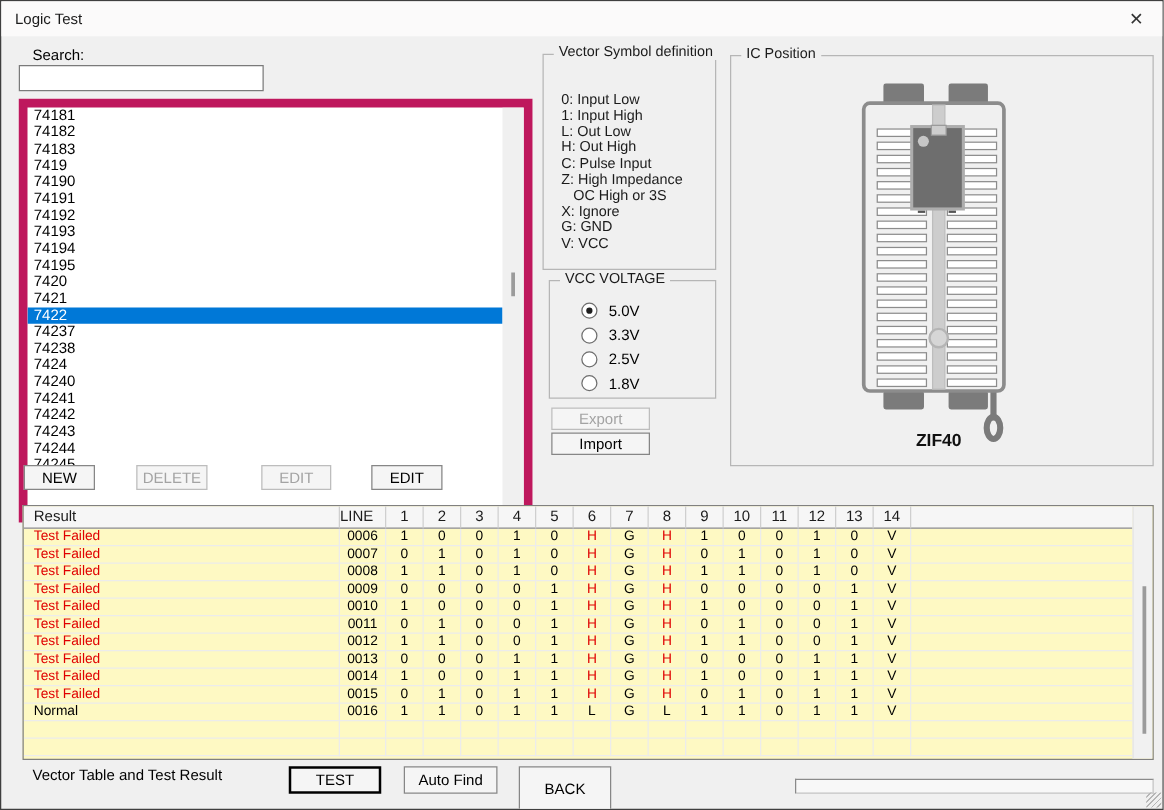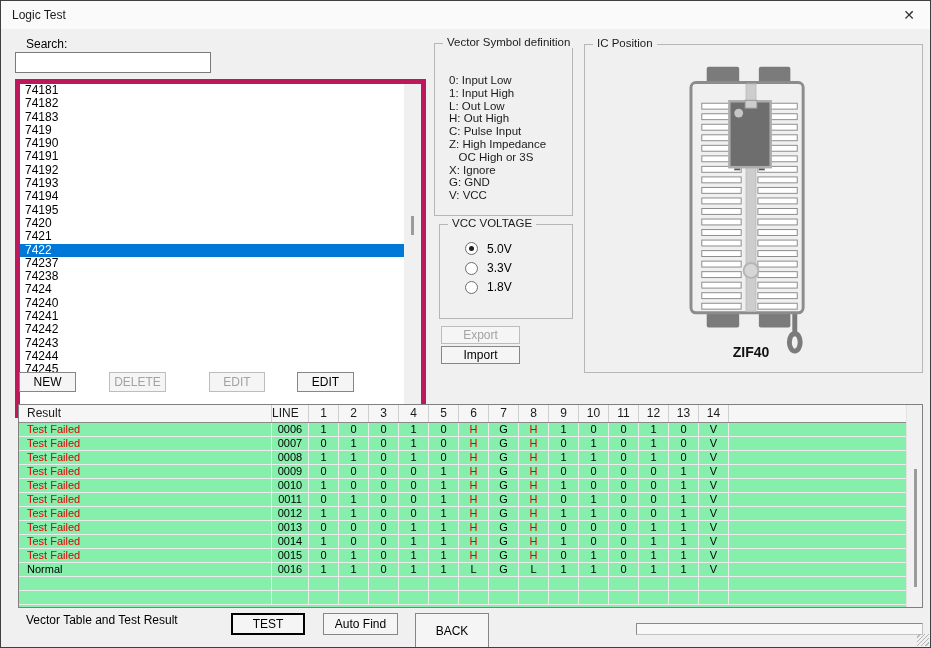--- a/index.html
+++ b/index.html
@@ -21,21 +21,21 @@
   .btn.default { border:2px solid #000000; }
   .groupbox { position:absolute; border:1px solid #b6b6b6; }
   .groupbox > .gb-label { position:absolute; top:-8px; left:8px; background:#f0f0f0;
     padding:0 4px; font-size:11.5px; color:#1b1b1b; white-space:nowrap; }
   
   .search-label { position:absolute; left:25px; top:36px; }
   .search-input { position:absolute; left:14px; top:51px; width:196px; height:21px;
     background:#fff; border:1px solid #7a7a7a; font-family:inherit; font-size:12px; padding:0 4px; }
   
   .listbox { position:absolute; left:14px; top:78px; width:411px; height:339px;
-    background:#fff; border:5px solid #be185d; overflow:hidden; }
+    background:#fff; border:7px solid #be185d; overflow:hidden; }
   .list-inner { position:absolute; left:0; top:0; right:17px; }
   .list-item { height:13.3px; line-height:13.3px; font-size:12px; padding-left:5px; white-space:nowrap; }
   .list-item.selected { background:var(--accent,#0078d7); color:#fff; }
   .list-track { position:absolute; right:0; top:0; width:17px; height:100%; background:#f0f0f0; }
   .list-thumb { position:absolute; left:7px; top:132px; width:3px; height:19px; background:#9b9b9b; }
   
   .symbols-box { left:433px; top:42px; width:139px; height:173px; }
   .symbols-lines { position:absolute; left:14px; top:30px; }
   .symbol-line { font-size:11.5px; line-height:12.8px; white-space:pre; color:#1b1b1b; }
   
@@ -54,21 +54,21 @@
   .socket-svg { position:absolute; left:660px; top:55px; width:180px; height:305px; }
   .zif-label { position:absolute; left:660px; top:343px; width:180px; text-align:center;
     font-weight:bold; font-size:14px; color:#111; }
   
   .new-btn   { left:18px;  top:371px; width:57px; height:20px; }
   .delete-btn{ left:108px; top:371px; width:57px; height:20px; }
   .edit-btn  { left:208px; top:371px; width:56px; height:20px; }
   .copy-btn  { left:296px; top:371px; width:57px; height:20px; }
   
   .vtable { position:absolute; left:17px; top:403px; width:905px; height:204px;
-    background:#86efac; border:1px solid #808080; overflow:hidden; }
+    background:#fef9c3; border:1px solid #808080; overflow:hidden; }
   .t-header { display:flex; height:18px; background:#f6f6f6; border-bottom:1px solid #8a8a8a; }
   .t-header .cell { font-size:12px; line-height:17px; border-right:1px solid #cfcfcf; color:#1b1b1b; }
   .t-row { display:flex; height:14px; }
   .t-row .cell { font-size:11px; line-height:13px; border-right:1px solid #ececec;
     border-bottom:1px solid #ececec; overflow:hidden; white-space:nowrap; }
   .c-result { width:253px; text-align:left; padding-left:8px; }
   .c-line { width:37px; text-align:center; }
   .c-pin { width:30px; text-align:center; }
   .c-fill { flex:1; border-right:none !important; }
   .red { color:var(--red,#e00000); }
@@ -148,20 +148,24 @@
   <div class="groupbox vcc-box">
     <span class="gb-label">VCC VOLTAGE</span>
     <div class="radio-rows">
         <div class="radio-row checked">
           <span class="radio-circle"></span>
           <span class="radio-label">5.0V</span>
         </div>
         <div class="radio-row">
           <span class="radio-circle"></span>
           <span class="radio-label">3.3V</span>
+        </div>
+        <div class="radio-row">
+          <span class="radio-circle"></span>
+          <span class="radio-label">2.5V</span>
         </div>
         <div class="radio-row">
           <span class="radio-circle"></span>
           <span class="radio-label">1.8V</span>
         </div>
       </div>
   </div>
 
   <button class="btn disabled export-btn" disabled="">Export</button>
   <button class="btn import-btn">Import</button>

